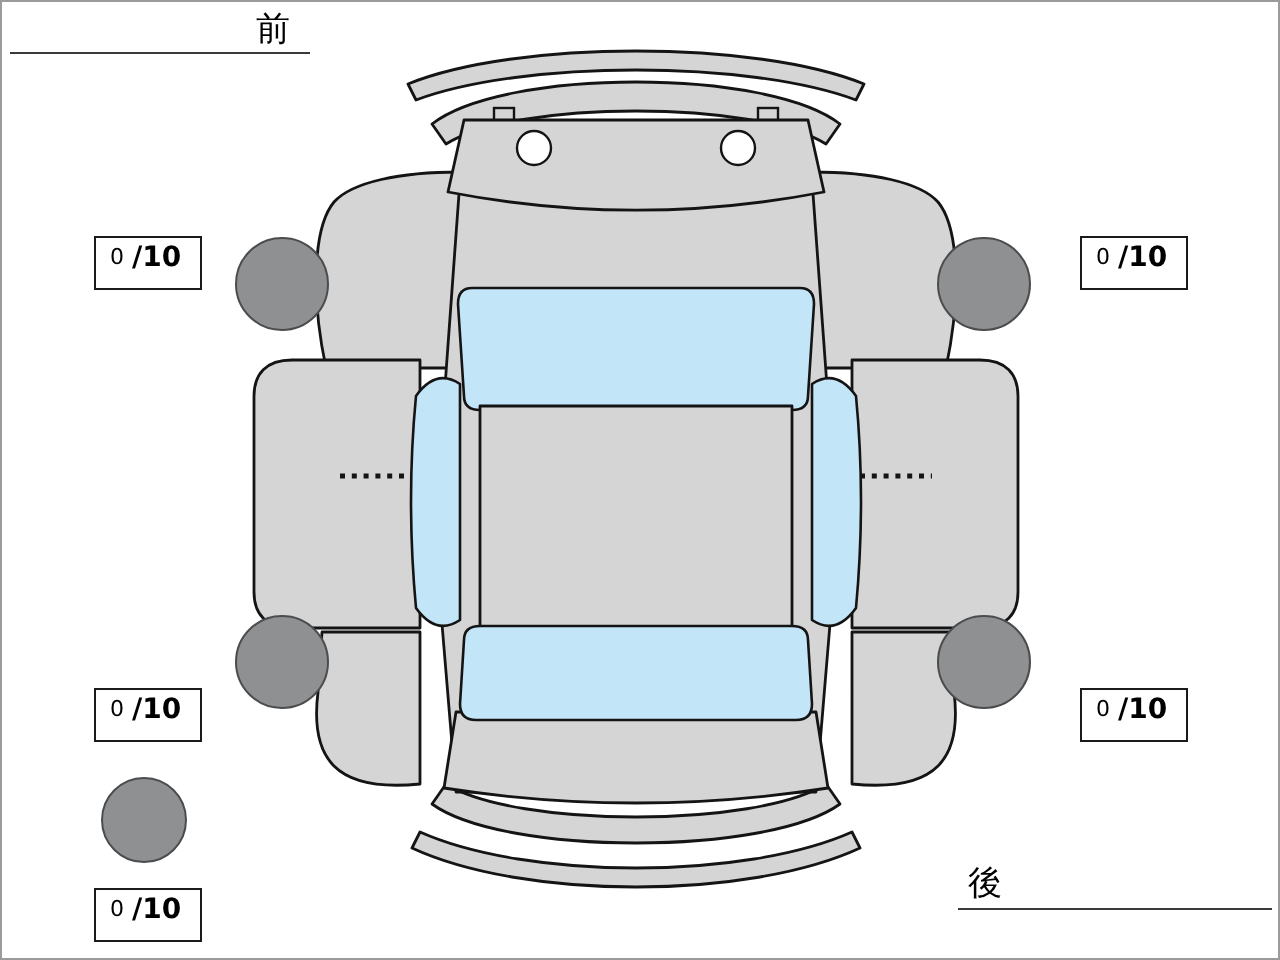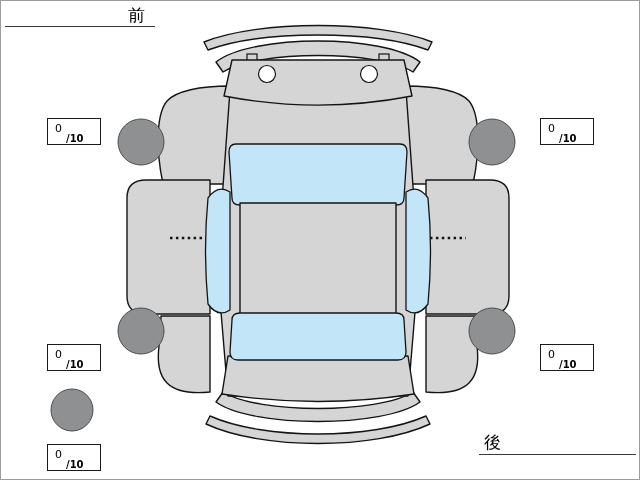--- a/index.html
+++ b/index.html
@@ -11,21 +11,21 @@
   .glass  { stroke:#141414; stroke-width:1.3; stroke-linejoin:round; }
   .tire   { stroke:#4a4c4e; stroke-width:1; }
   .detail { stroke:#141414; stroke-width:1.2; }
   .dotted { stroke:#141414; stroke-width:2.4; stroke-dasharray:2.5 3.4; fill:none; }
   .jp-label { position:absolute; font-size:17px; color:#000; line-height:1.2; letter-spacing:1px; }
   .rule { position:absolute; height:0; border-top:1.5px solid #3a3a3a; }
   .score-box { position:absolute; width:54px; height:27px; background:#fff;
                border:1px solid #1a1a1a; box-sizing:border-box;
                display:flex; align-items:flex-start; padding:3px 0 0 7px; }
   .score-val { font-size:11px; line-height:1; margin-top:1px; color:#000; }
-  .score-max { font-size:10px; font-weight:bold; line-height:1; margin-left:4px; color:#000;margin-top:12px; }
+  .score-max { font-size:14px; font-weight:bold; line-height:1; margin-left:4px; color:#000; }
 </style>
 </head>
 <body>
 
 <div class="stage">
 
   <svg width="640" height="480" viewBox="0 0 640 480">
 
     <path class="part" d="M 230,86 C 200,86 176,91 167,101 C 157,113 155,146 163,184 L 230,184 Z" fill="#d5d5d5"></path>
     <path class="part" d="M 406,86 C 436,86 460,91 469,101 C 479,113 481,146 473,184 L 406,184 Z" fill="#d5d5d5"></path>

